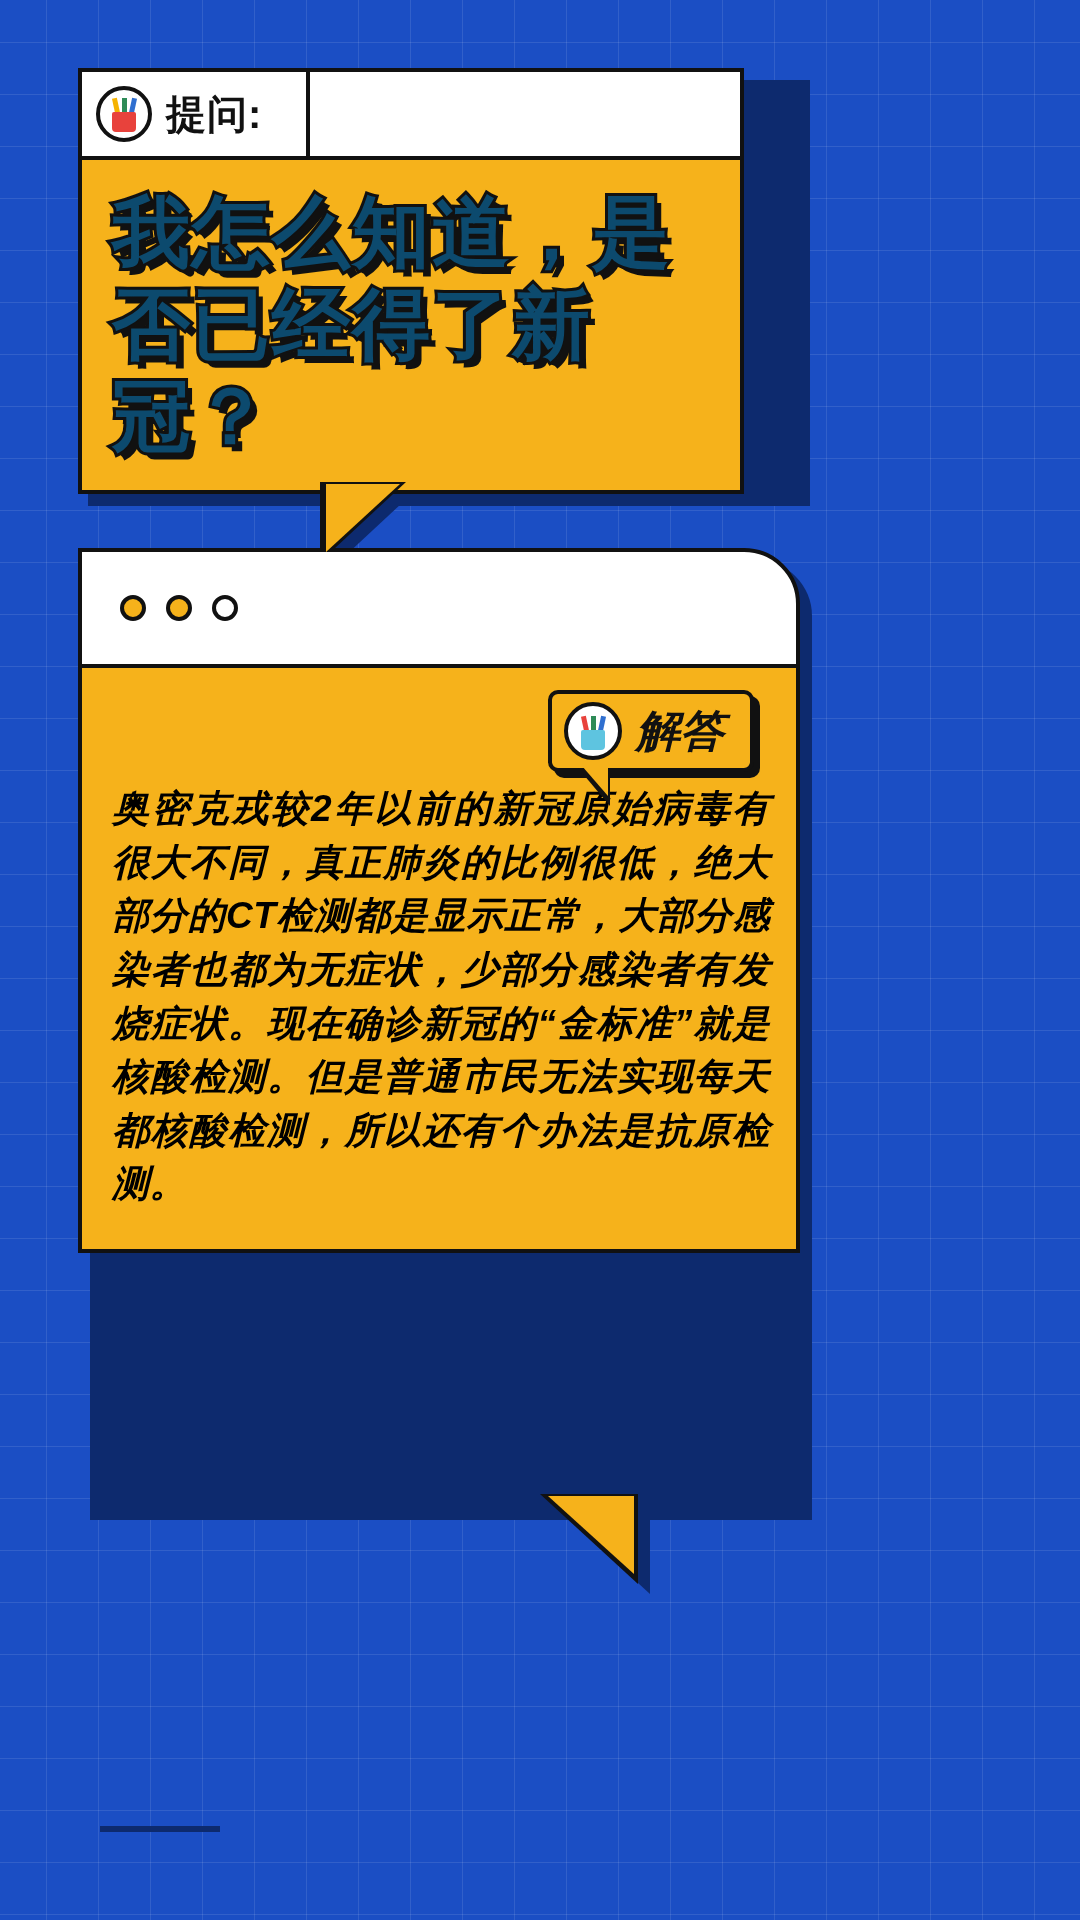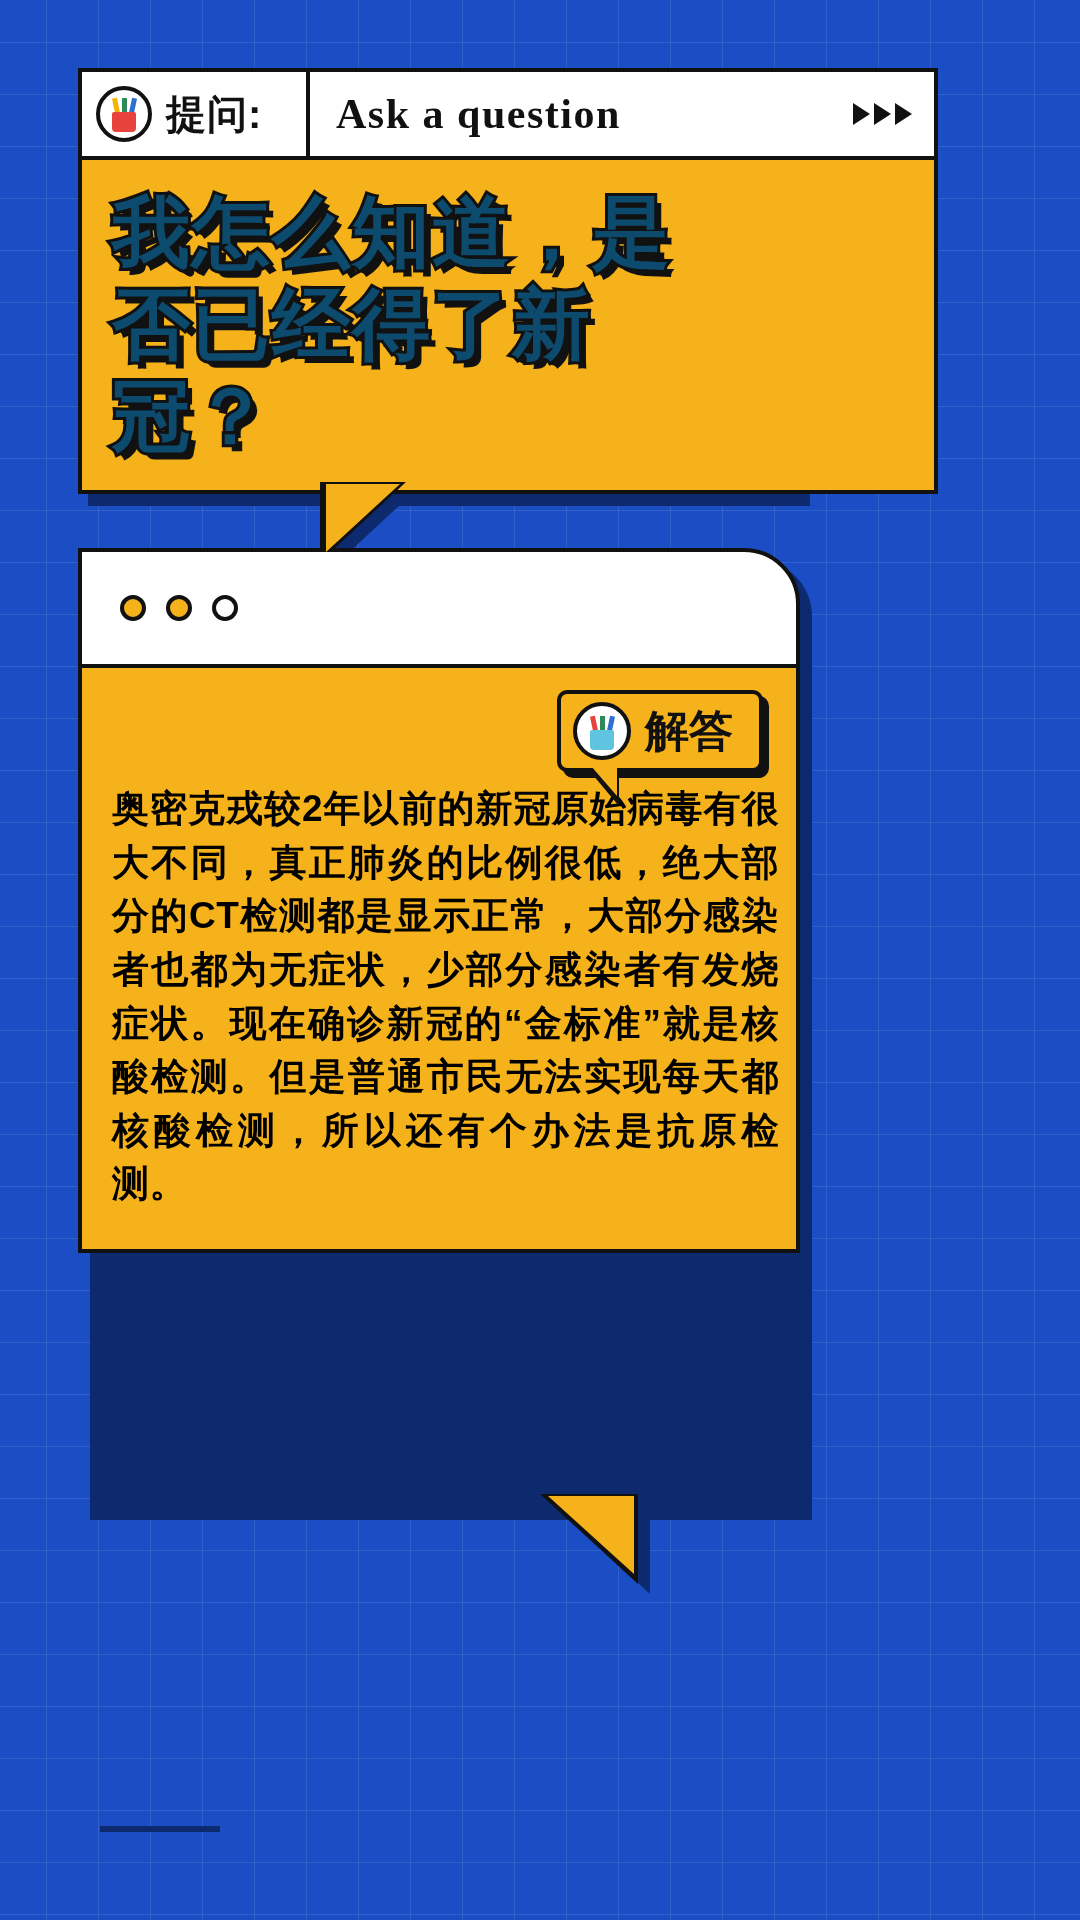--- a/index.html
+++ b/index.html
@@ -25,21 +25,21 @@
       linear-gradient(to bottom, rgba(255,255,255,0.10) 1px, transparent 1px);
     background-size: 52px 52px;
     background-position: -6px -10px;
   }
 
   
   #question-card {
     position: absolute;
     left: 78px;
     top: 68px;
-    width: 860px;
+    width: 666px;
   }
   #question-card .shadow {
     position: absolute;
     left: 10px;
     top: 12px;
     width: 722px;
     height: 426px;
     background: #0d2a6e;
     z-index: 0;
   }
@@ -232,21 +232,22 @@
   .dots span.filled { background: #f6b21b; }
   .dots span.empty { background: #fff; }
 
   .a-body {
     position: relative;
     z-index: 2;
     background: #f6b21b;
     border: 4px solid #111;
     border-top: none;
     box-sizing: border-box;
-    padding: 22px 17px 34px 30px;
+    padding: 22px 26px 34px 30px;
+    font-style: italic;
   }
 
   .answer-badge-wrap {
     display: flex;
     justify-content: flex-end;
     position: relative;
     margin-bottom: 10px;
   }
   .answer-badge {
     position: relative;
@@ -366,28 +367,20 @@
 
     <div class="q-header">
       <div class="q-header-left">
         <div class="pencil-badge">
           <div class="p1"></div>
           <div class="p2"></div>
           <div class="p3"></div>
           <div class="cup"></div>
         </div>
         <div class="label">提问:</div>
-      </div>
-      <div class="q-header-right">
-        <div class="en">Ask a question</div>
-        <div class="arrows">
-          <i></i>
-            <i></i>
-            <i></i>
-        </div>
       </div>
     </div>
 
     <div class="q-body">
       <div class="q-title">我怎么知道，是
 否已经得了新
 冠？</div>
     </div>
 
     <div class="q-tail-shadow"></div>

